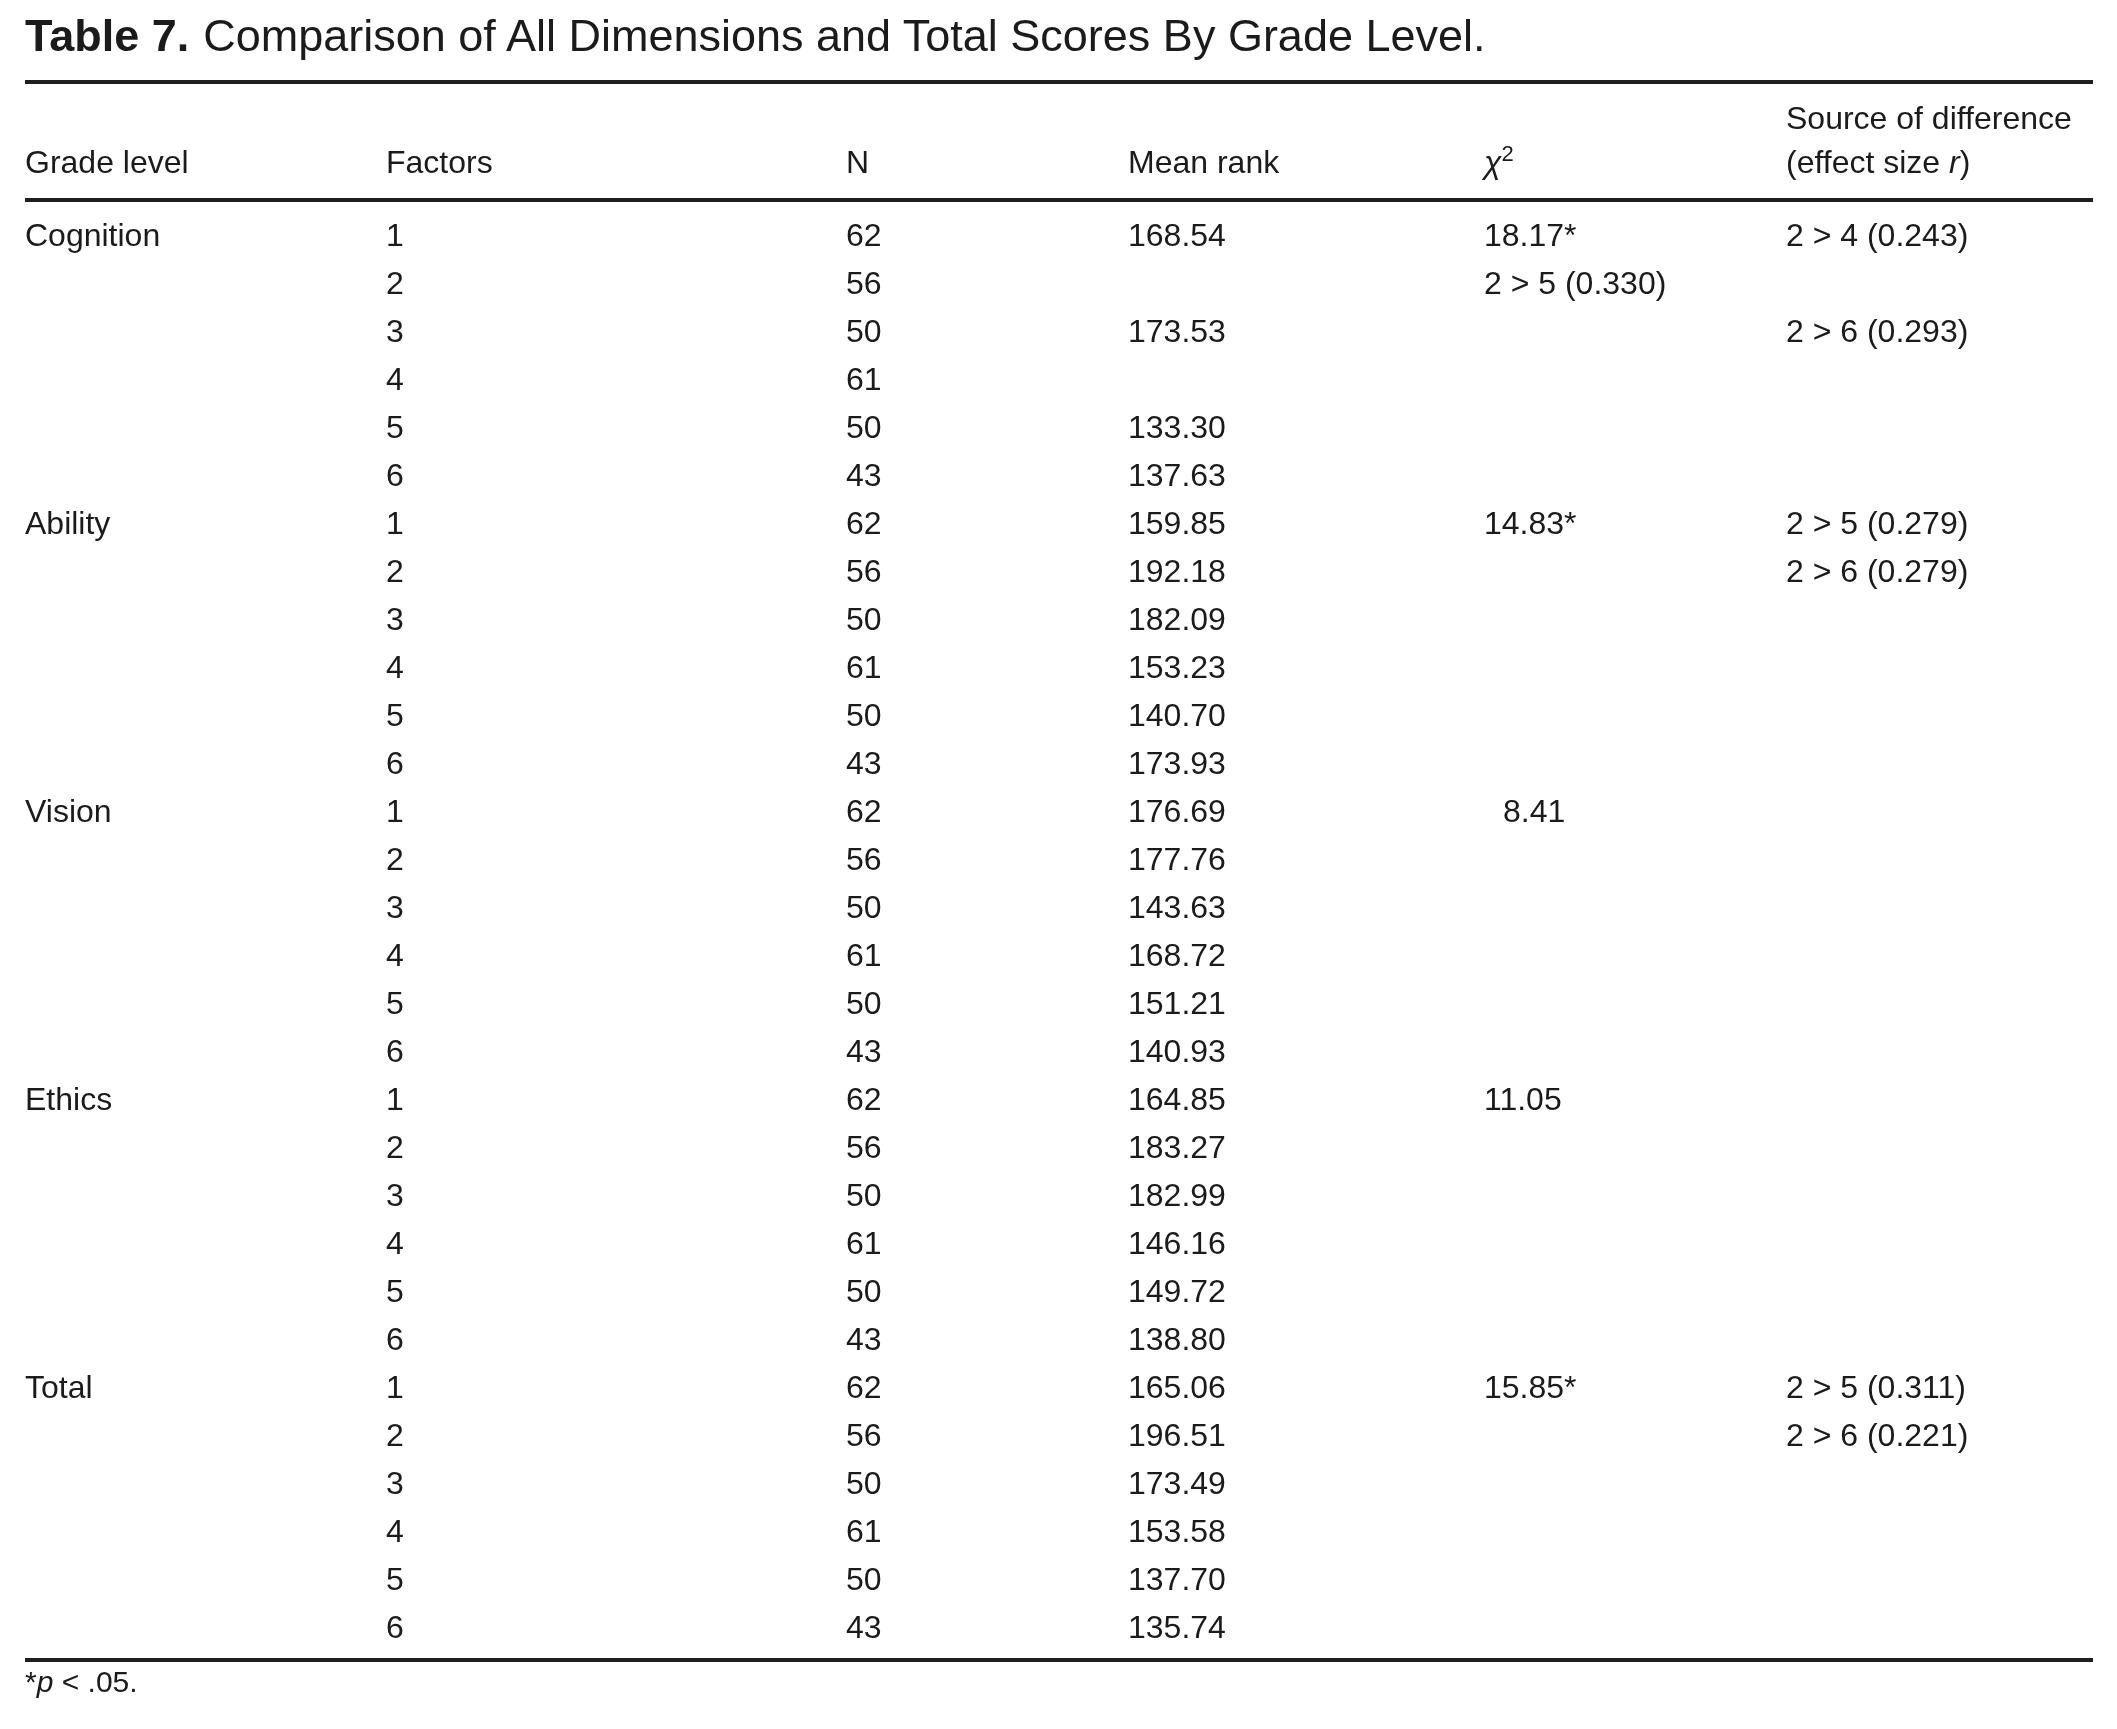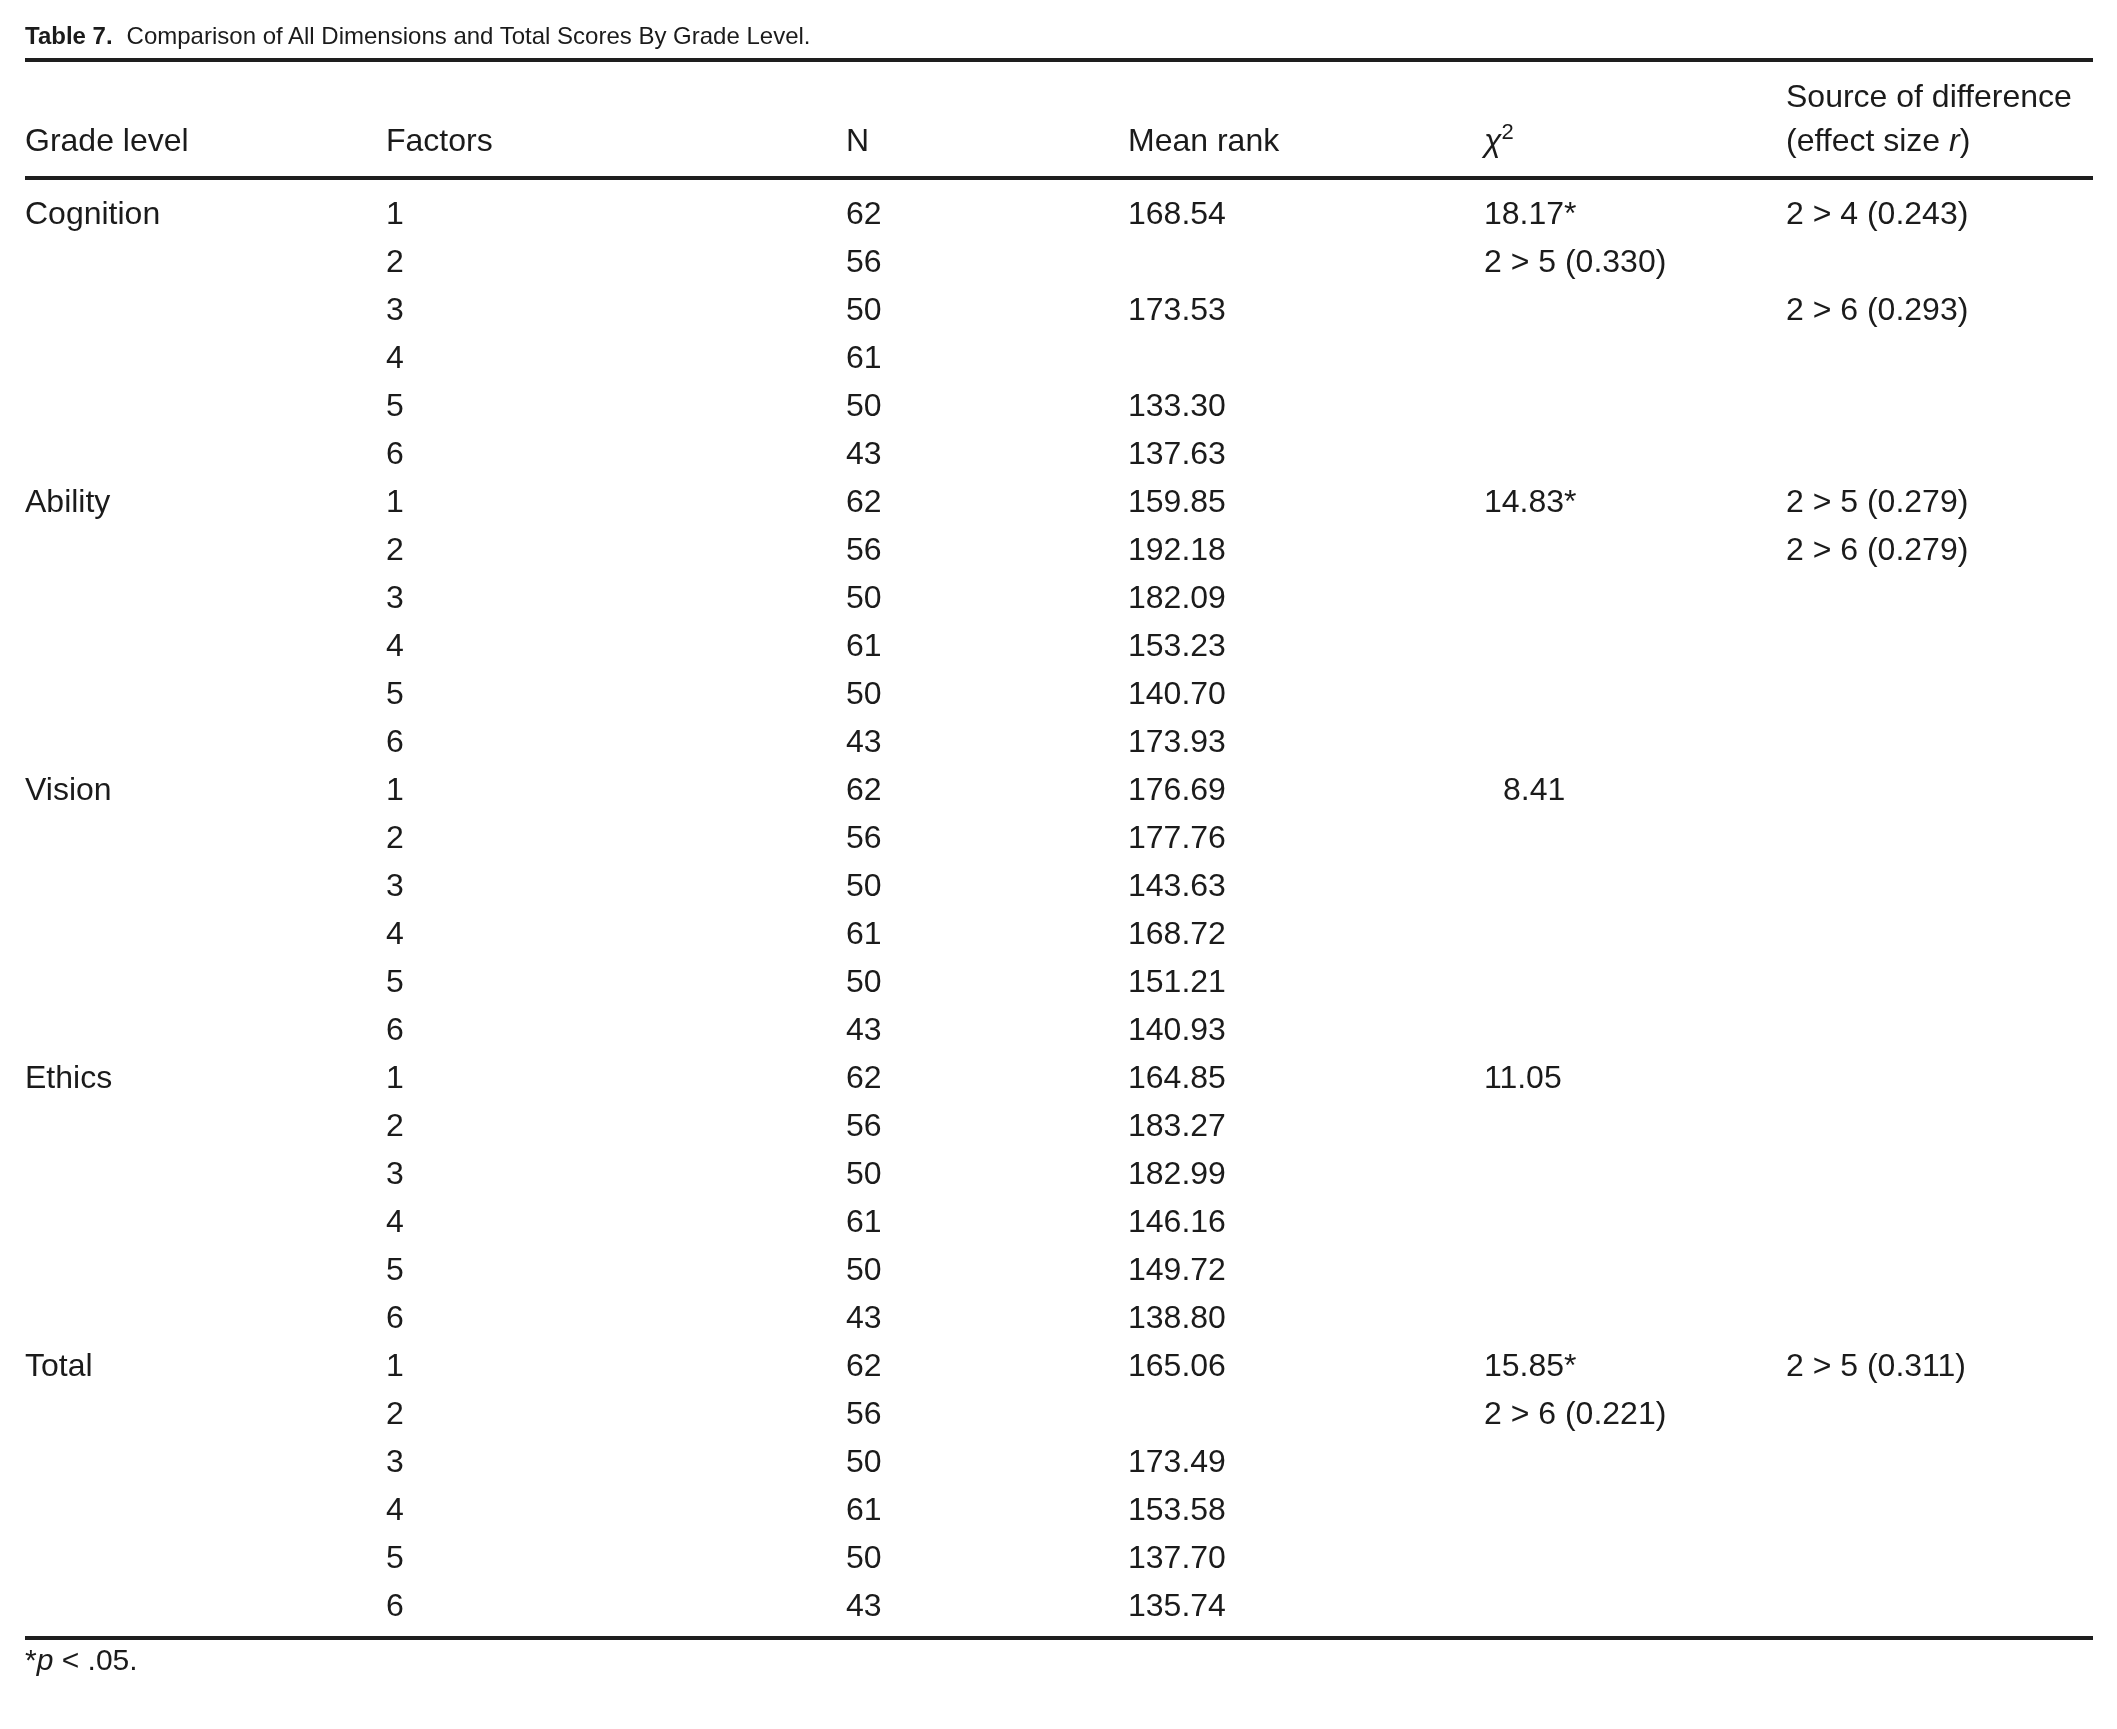--- a/index.html
+++ b/index.html
@@ -7,21 +7,22 @@
   body {
     width: 2118px; height: 1730px;
     background: #ffffff;
     color: #1b1b1b;
     font-family: "Liberation Sans", sans-serif;
     overflow: hidden;
   }
   .page { padding: 14px 25px 0 25px; width: 2118px; }
 
   .title-line {
-    font-size: 24px; line-height: 44px;
+    font-size: 45px; line-height: 44px;
+    margin-bottom: 22px;
     white-space: nowrap;
   }
   .title-line .t-num { font-weight: bold; margin-right: 14px; }
 
   .rule { border: none; border-top: 4px solid #1e1e1e; margin: 0; }
 
   .grid-row {
     display: grid;
     grid-template-columns: 361px 460px 282px 356px 302px 1fr;
   }
@@ -271,20 +272,21 @@
     <div class="td">1</div>
     <div class="td">62</div>
     <div class="td">165.06</div>
     <div class="td">15.85*</div>
     <div class="td">2 &gt; 5 (0.311)</div>
   </div>
       <div class="grid-row data-row">
     <div class="td"></div>
     <div class="td">2</div>
     <div class="td">56</div>
+    <div class="td">196.51</div>
     <div class="td"></div>
     <div class="td">2 &gt; 6 (0.221)</div>
   </div>
       <div class="grid-row data-row">
     <div class="td"></div>
     <div class="td">3</div>
     <div class="td">50</div>
     <div class="td">173.49</div>
     <div class="td"></div>
     <div class="td"></div>

